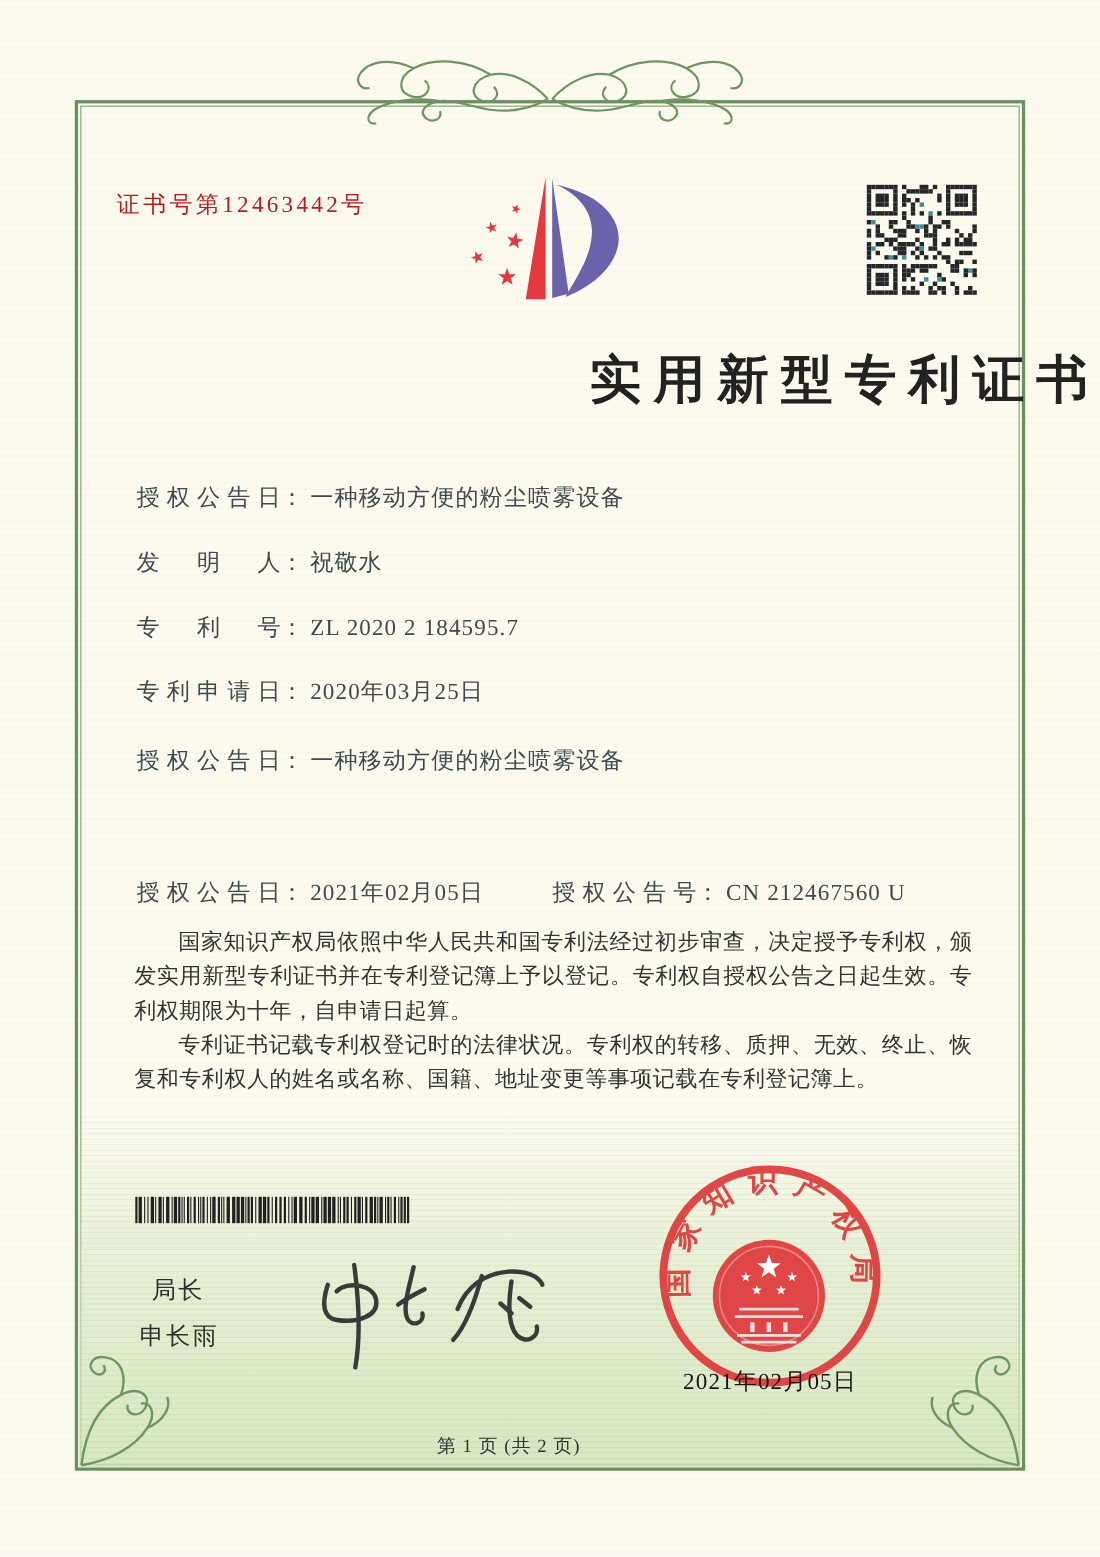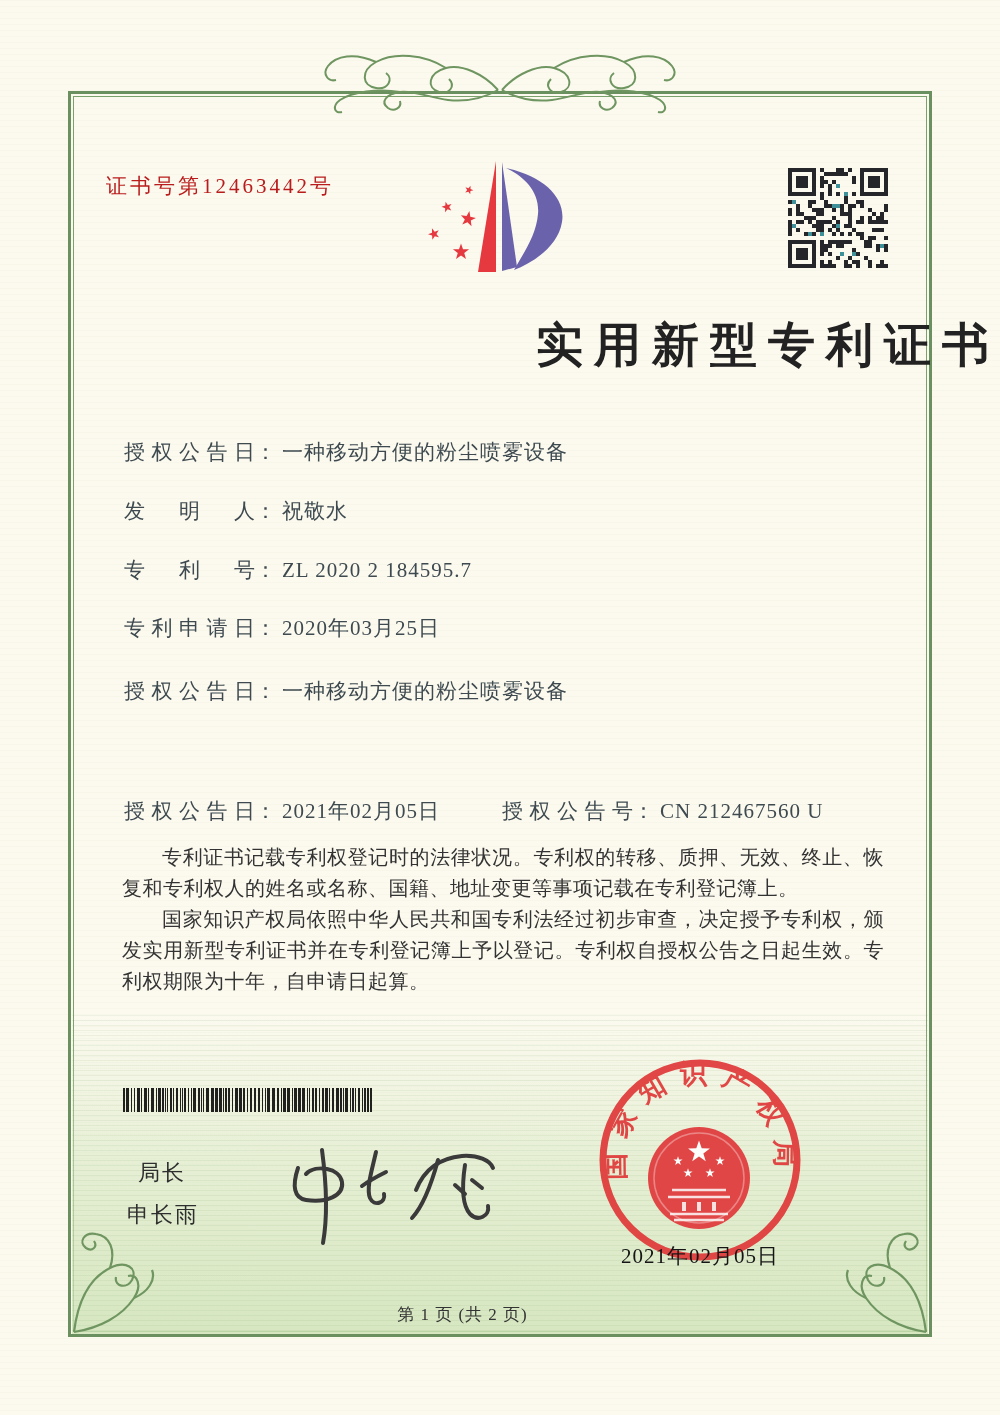--- a/index.html
+++ b/index.html
@@ -495,22 +495,22 @@
     <span class="flabel">授权公告日</span><span class="fcolon">：</span><span class="fvalue">一种移动方便的粉尘喷雾设备</span>
   </div>
   <div class="fieldrow" style="top:797px">
     <span class="flabel">授权公告日</span><span class="fcolon">：</span><span class="fvalue">2021年02月05日</span>
   </div>
   <div class="fieldrow right" style="top:797px">
     <span class="flabel">授权公告号</span><span class="fcolon">：</span><span class="fvalue">CN 212467560 U</span>
   </div>
 
   <div class="para">
+    <p>国家知识产权局依照中华人民共和国专利法经过初步审查，决定授予专利权，颁发实用新型专利证书并在专利登记簿上予以登记。专利权自授权公告之日起生效。专利权期限为十年，自申请日起算。</p>
     <p>专利证书记载专利权登记时的法律状况。专利权的转移、质押、无效、终止、恢复和专利权人的姓名或名称、国籍、地址变更等事项记载在专利登记簿上。</p>
-    <p>国家知识产权局依照中华人民共和国专利法经过初步审查，决定授予专利权，颁发实用新型专利证书并在专利登记簿上予以登记。专利权自授权公告之日起生效。专利权期限为十年，自申请日起算。</p>
   </div>
 
   <div class="abs bureau-title">局长</div>
   <div class="abs bureau-name">申长雨</div>
 
   <div class="abs sealdate">2021年02月05日</div>
 
   <div class="abs pageno">第 1 页 (共 2 页)</div>
 
 </div>

